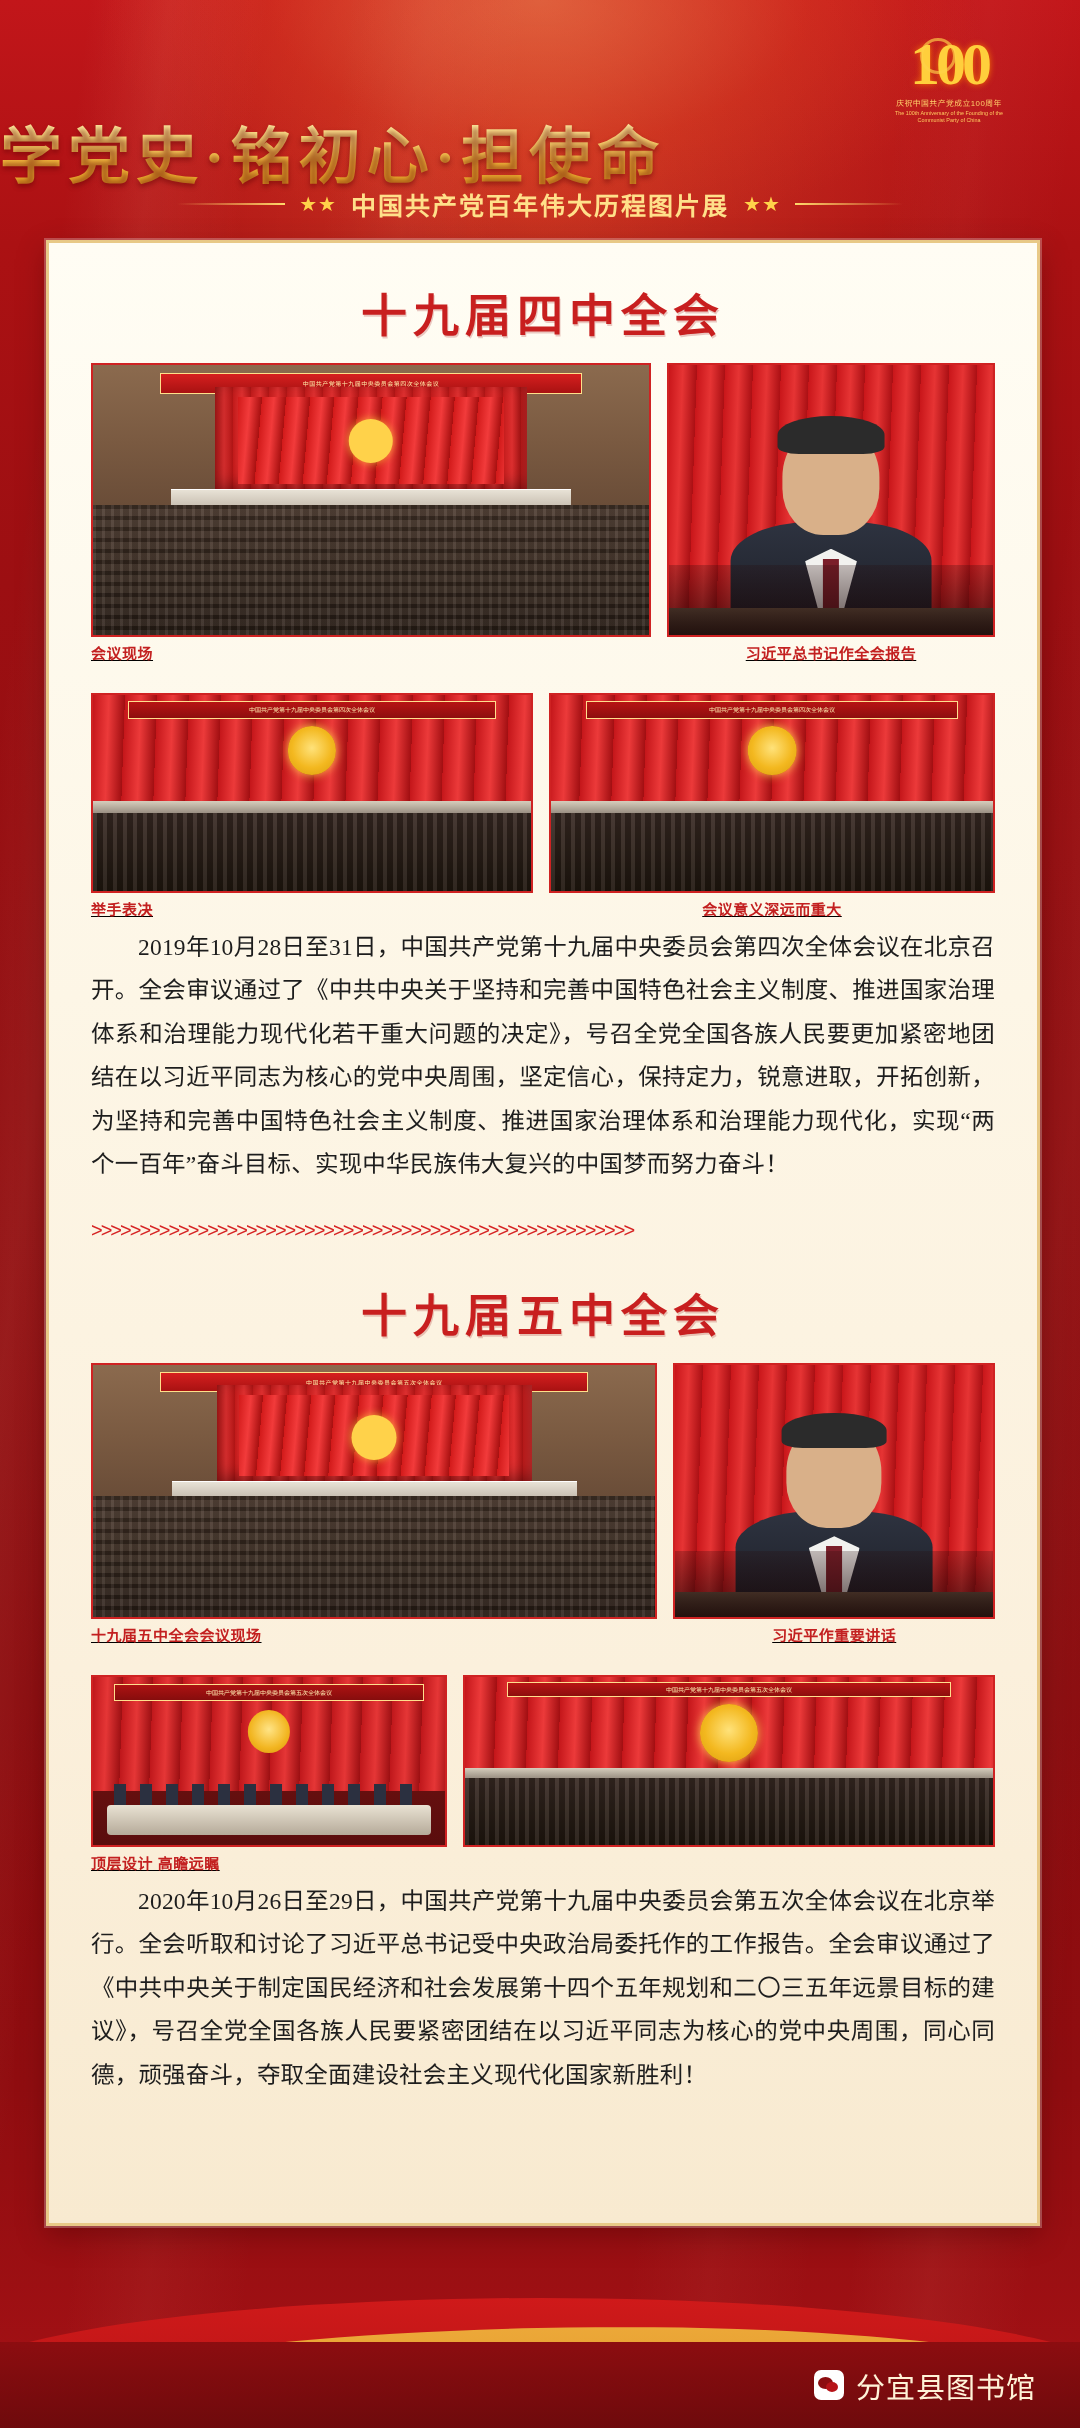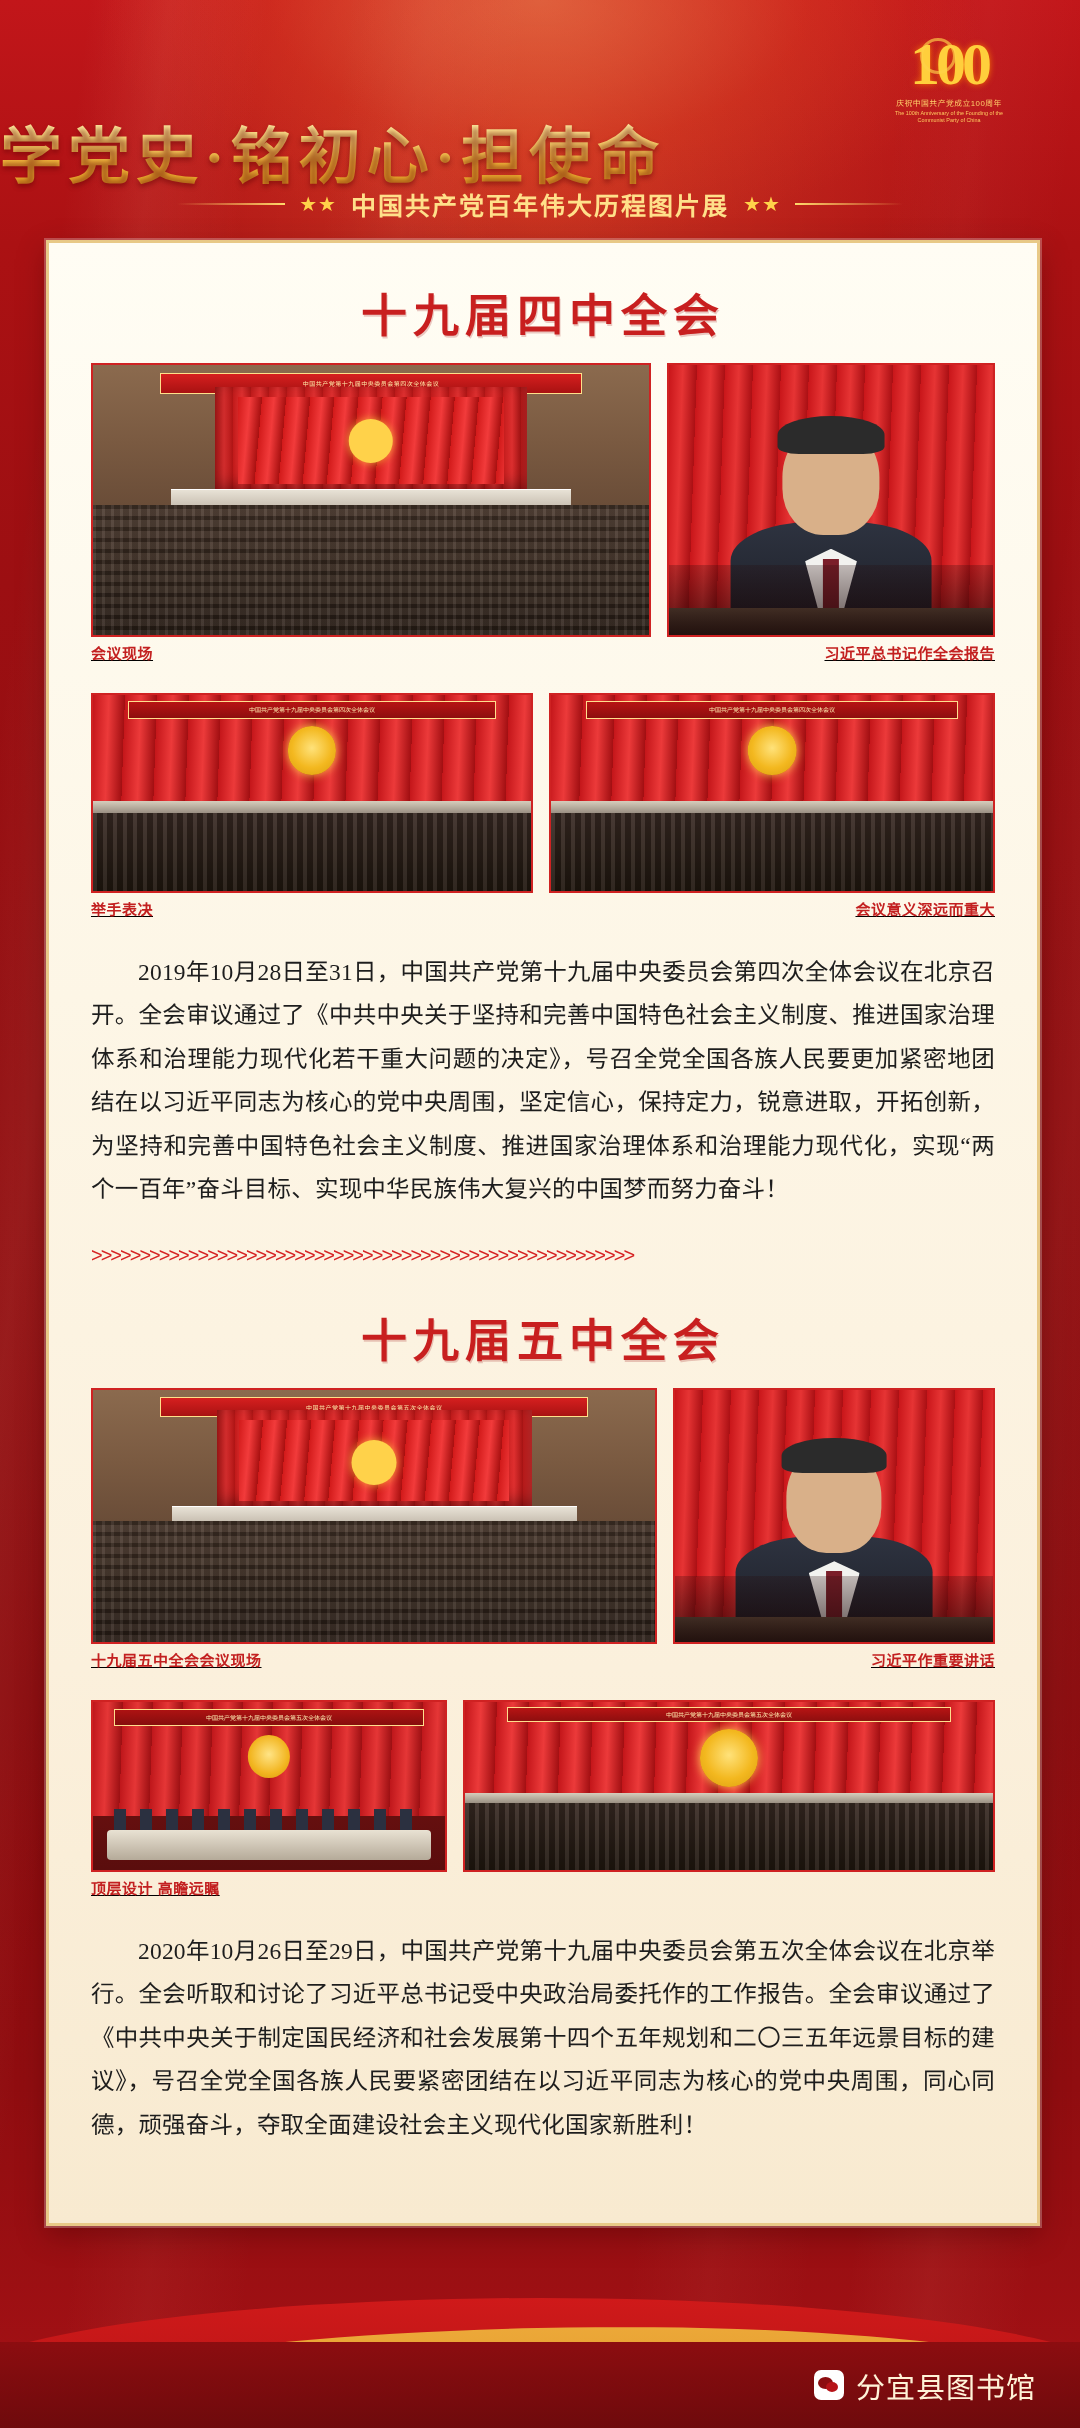--- a/index.html
+++ b/index.html
@@ -174,21 +174,21 @@
     overflow: hidden;
   }
   .caption {
     font-size: 15px;
     color: #c32020;
     font-weight: 700;
     margin-top: 5px;
     font-family: "Liberation Sans", sans-serif;
     letter-spacing: .5px;
   }
-  .cap-right { text-align: right; }
+  .cap-right { text-align: center; }
   .cap-left { text-align: left; }
 
   
   .hall {
     width: 100%; height: 100%;
     position: relative;
     background: linear-gradient(180deg, #7d5f46 0%, #6a4c37 18%, #55402e 40%, #3c2c22 100%);
   }
   .hall .wall {
     position: absolute; left: 0; right: 0; top: 0; height: 52%;
@@ -396,21 +396,21 @@
     white-space: nowrap;
   }
 
   
   .body-text {
     font-family: "Liberation Serif", "DejaVu Serif", serif;
     font-size: 23.5px;
     line-height: 1.85;
     color: #1d1d1d;
     text-align: justify;
-    margin: 32px 0 8px;
+    margin: 7px 0 8px;
     letter-spacing: .2px;
   }
   .body-text .indent { display: inline-block; width: 2em; }
 
   
   .bottom-wave {
     position: absolute;
     left: 0; right: 0; bottom: 0;
     height: 230px;
     overflow: hidden;

